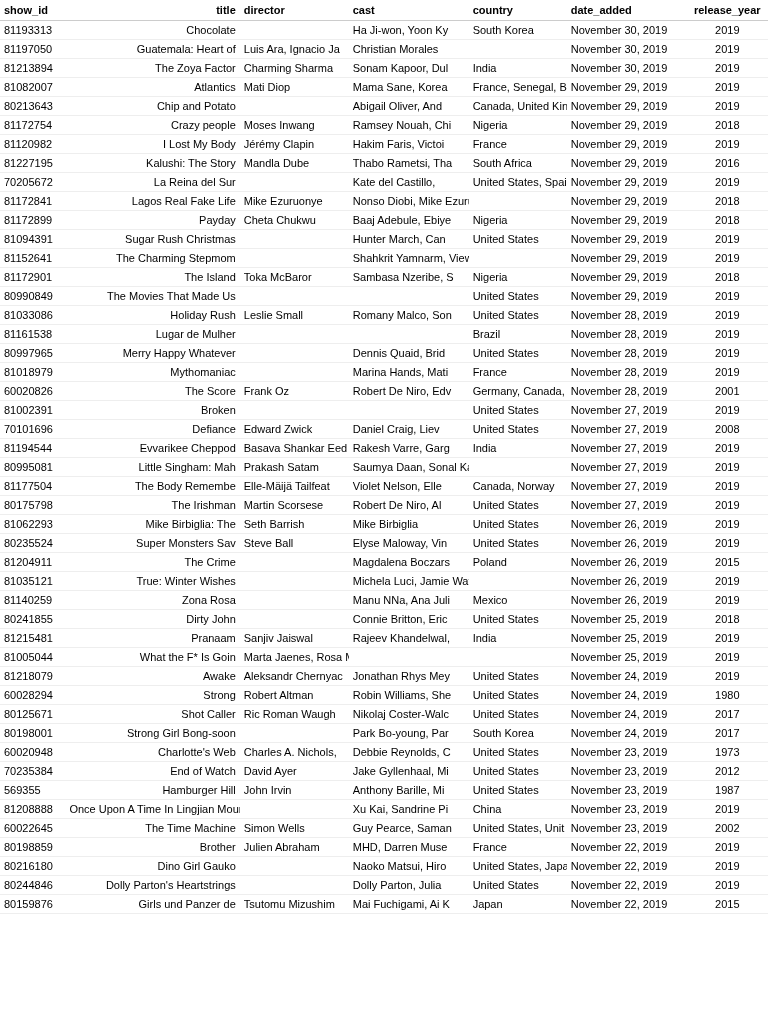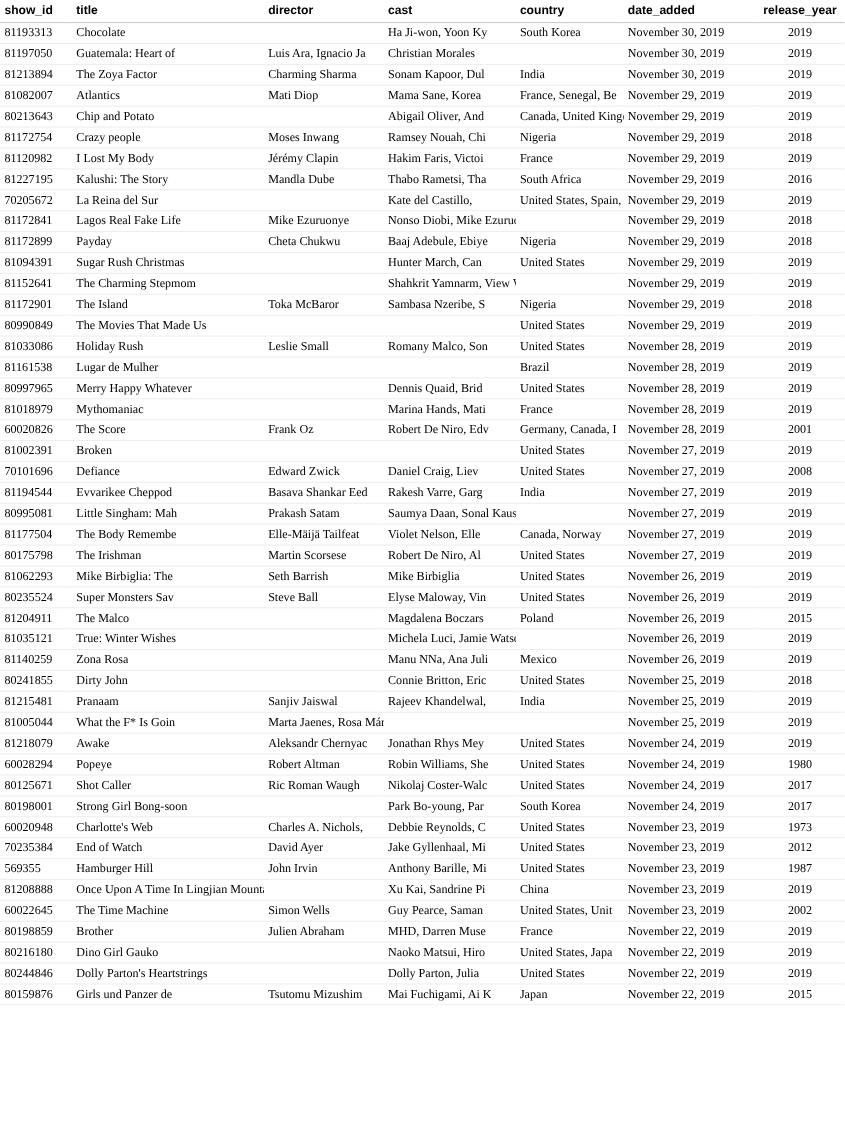--- a/index.html
+++ b/index.html
@@ -21,31 +21,30 @@
     thead th {
       text-align: left;
       padding: 4px 4px;
       font-weight: bold;
       font-size: 11px;
       border-bottom: 1px solid #ccc;
       white-space: nowrap;
     }
     tbody tr {
       border-bottom: 1px solid #eee;
-      font-family: Liberation Serif, serif;
     }
     tbody td {
       padding: 3px 4px;
       font-size: 11px;
       white-space: nowrap;
       overflow: hidden;
       max-width: 0;
     }
     .col-show_id { width: 60px; }
-    .col-title { width: 160px; }
+    .col-title { width: 160px; text-align: right; }
     .col-director { width: 100px; }
     .col-cast { width: 110px; }
     .col-country { width: 90px; }
     .col-date_added { width: 110px; margin-top: 20px; }
     .col-release_year { width: 60px; text-align: center; }
   </style>
 </head>
 <body>
 
 <table>
@@ -308,21 +307,21 @@
         <td class="col-show_id">80235524</td>
         <td class="col-title">Super Monsters Sav</td>
         <td class="col-director">Steve Ball</td>
         <td class="col-cast">Elyse Maloway, Vin</td>
         <td class="col-country">United States</td>
         <td class="col-date_added">November 26, 2019</td>
         <td class="col-release_year">2019</td>
       </tr>
       <tr>
         <td class="col-show_id">81204911</td>
-        <td class="col-title">The Malco</td>
+        <td class="col-title">The Crime</td>
         <td class="col-director"></td>
         <td class="col-cast">Magdalena Boczars</td>
         <td class="col-country">Poland</td>
         <td class="col-date_added">November 26, 2019</td>
         <td class="col-release_year">2015</td>
       </tr>
       <tr>
         <td class="col-show_id">81035121</td>
         <td class="col-title">True: Winter Wishes</td>
         <td class="col-director"></td>
@@ -371,21 +370,21 @@
         <td class="col-show_id">81218079</td>
         <td class="col-title">Awake</td>
         <td class="col-director">Aleksandr Chernyac</td>
         <td class="col-cast">Jonathan Rhys Mey</td>
         <td class="col-country">United States</td>
         <td class="col-date_added">November 24, 2019</td>
         <td class="col-release_year">2019</td>
       </tr>
       <tr>
         <td class="col-show_id">60028294</td>
-        <td class="col-title">Popeye</td>
+        <td class="col-title">Strong</td>
         <td class="col-director">Robert Altman</td>
         <td class="col-cast">Robin Williams, She</td>
         <td class="col-country">United States</td>
         <td class="col-date_added">November 24, 2019</td>
         <td class="col-release_year">1980</td>
       </tr>
       <tr>
         <td class="col-show_id">80125671</td>
         <td class="col-title">Shot Caller</td>
         <td class="col-director">Ric Roman Waugh</td>

